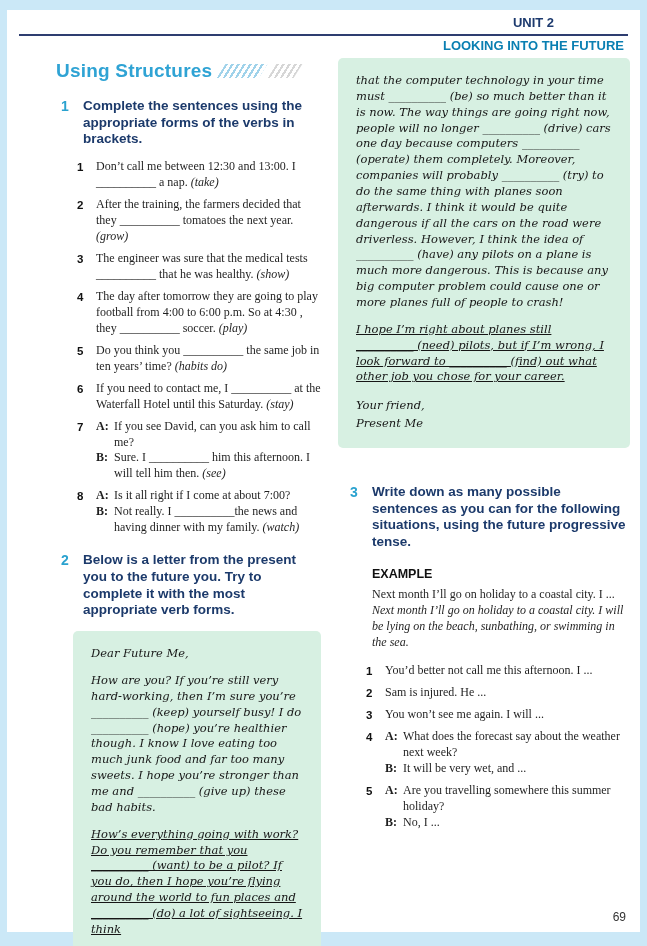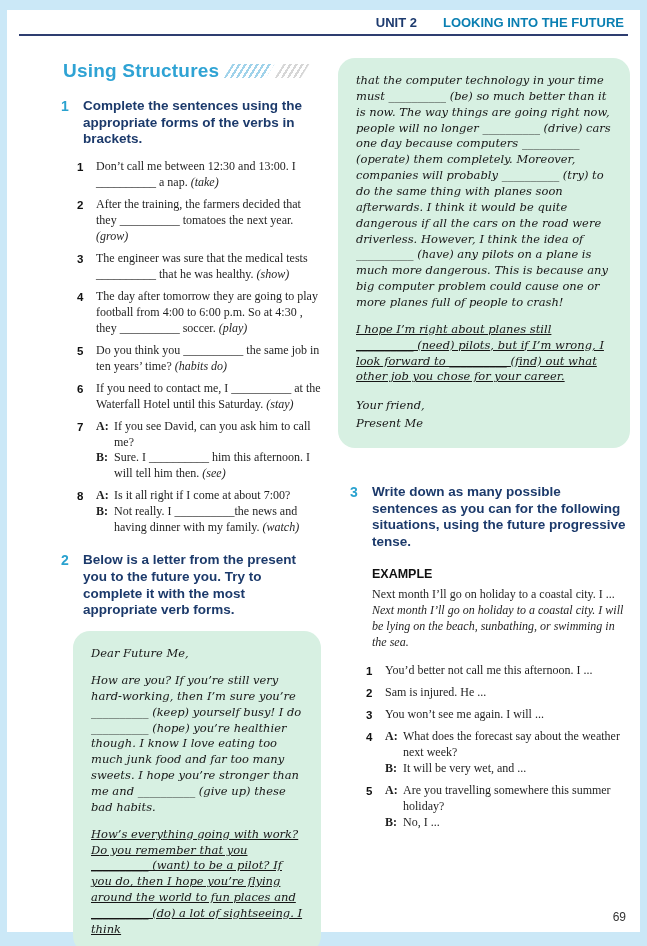--- a/index.html
+++ b/index.html
@@ -9,33 +9,33 @@
     background: #cbe8f7; overflow: hidden;
     font-family: "Liberation Serif", serif;
   }
   .inner {
     position: absolute; left: 7px; right: 7px; top: 10px; bottom: 14px;
     background: #ffffff;
   }
   
   .header {
     position: absolute; top: 5px; right: 16px;
-    display: flex; gap: 26px; align-items: center;
-    font-family: "Liberation Sans", sans-serif; font-weight: bold; font-size: 13px;
+    display: flex; gap: 8px; align-items: center;
+    font-family: "Liberation Sans", sans-serif; font-weight: bold; font-size: 13px; flex-direction: column;
   }
   .unit-label { color: #1d3a6e; }
   .unit-title { color: #0a7fb2; }
   .header-rule { position: absolute; left: 12px; right: 12px; top: 24px; height: 2px; background: #2e3d70; }
 
   
   .col-left  { position: absolute; left: 48px;  top: 50px; width: 266px; }
   .col-right { position: absolute; left: 331px; top: 48px; width: 292px; }
 
   
-  .title-row { display: flex; align-items: center; gap: 9px; margin-left: 8px; }
+  .title-row { display: flex; align-items: center; gap: 9px; margin-left: 1px; }
   .section-title {
     font-family: "Liberation Sans", sans-serif; font-weight: bold;
     font-size: 19px; color: #2fa3d4; letter-spacing: 0.2px;
   }
   .hatch { height: 14px; transform: skewX(-32deg); display: inline-block; }
   .hatch-1 { width: 42px; background: repeating-linear-gradient(90deg, #9fd2ea 0 2.5px, transparent 2.5px 6px); }
   .hatch-2 { width: 26px; background: repeating-linear-gradient(90deg, #d6d6d6 0 2.5px, transparent 2.5px 6px); }
 
   
   .ex-header { display: flex; gap: 8px; margin-top: 16px; margin-left: 6px; }
@@ -58,21 +58,21 @@
     font-family: "Liberation Sans", sans-serif; font-weight: bold;
     font-size: 11.5px; width: 13px; flex-shrink: 0; padding-top: 1px; color: #111;
   }
   .item-body { flex: 1; }
   .item-line.dialogue { display: flex; }
   .dlg-label { font-weight: bold; width: 18px; flex-shrink: 0; }
   .it { font-style: italic; }
 
   
   .letter-box {
-    background: #d7f0e2; border-radius: 17px; padding: 15px 18px;
+    background: #d7f0e2; border-radius: 5px; padding: 15px 18px;
     font-family: "DejaVu Serif", serif; font-style: italic;
     font-size: 11.5px; line-height: 1.38; color: #161616;
   }
   .letter-box-1 { margin-top: 12px; margin-left: 18px; }
   .letter-para { margin-bottom: 11px; }
   .letter-para:last-child { margin-bottom: 0; text-decoration: underline; }
   .signature { margin-top: 12px; line-height: 1.55; }
 
   
   .col-right .ex-header { margin-left: 12px; margin-top: 36px; }

